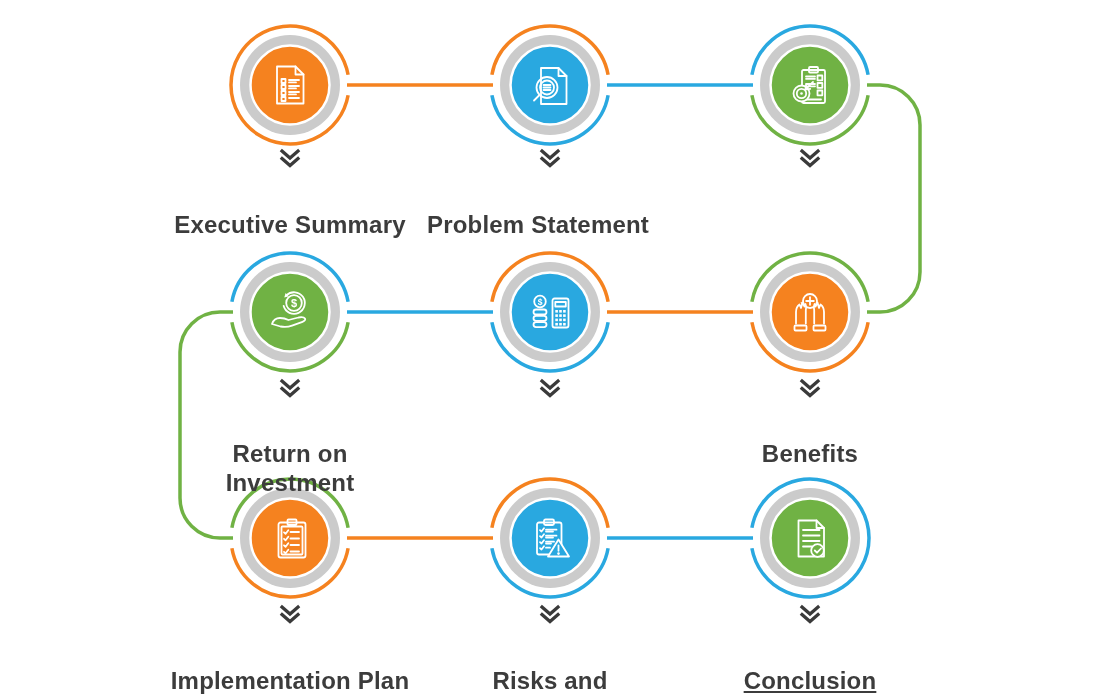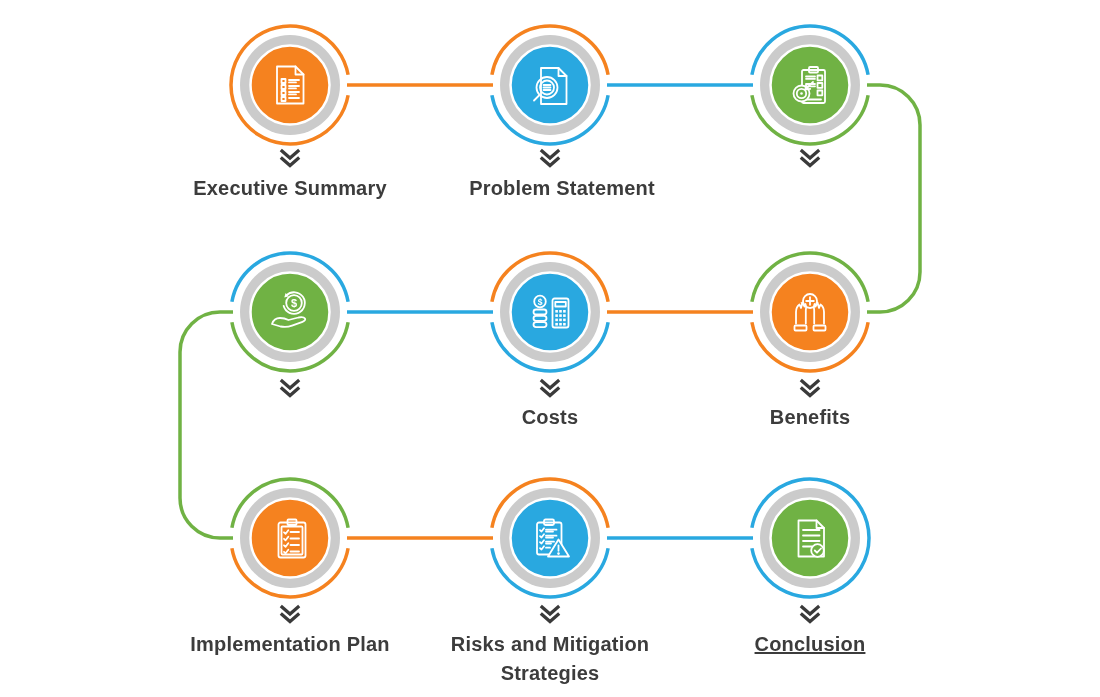--- a/index.html
+++ b/index.html
@@ -12,21 +12,21 @@
   .gring{stroke:none;}
   .core{stroke:#ffffff;stroke-width:2.5;}
   
   .icon :not(.mask):not(.solid):not(text){stroke:#ffffff;fill:none;stroke-width:1.8;
         stroke-linecap:round;stroke-linejoin:round;}
   .icon .mask{stroke:#ffffff;stroke-width:1.8;stroke-linejoin:round;}
   .icon .solid{fill:#ffffff;stroke:none;}
   .icon text{fill:#ffffff;stroke:none;font-family:"Liberation Sans",sans-serif;font-weight:bold;}
   .chev{fill:none;stroke:#3A3A3A;stroke-width:3.2;stroke-linecap:square;}
   .label{position:absolute;text-align:center;color:#3C3C3C;
-         font-weight:700;font-size:20px;line-height:29px;letter-spacing:.2px;}
+         font-weight:700;font-size:24px;line-height:29px;letter-spacing:.2px;margin-top:36px;}
 </style>
 </head>
 <body>
 
 <div class="stage">
 <svg class="diagram-svg" width="1100" height="697" viewBox="0 0 1100 697">
 
   <path class="conn" data-bind-attr="stroke:palette.orange" d="M347 85 L493 85" stroke="#F5821F"></path>
   <path class="conn" data-bind-attr="stroke:palette.blue" d="M607 85 L753 85" stroke="#29A8E0"></path>
   <path class="conn" data-bind-attr="stroke:palette.green" d="M867 85 H880 A40 40 0 0 1 920 125 V272 A40 40 0 0 1 880 312 H867" stroke="#70B244"></path>
@@ -250,19 +250,19 @@
     <polyline class="chev" points="0,0 8,7 16,0"></polyline>
         <polyline class="chev" points="0,7.5 8,14.5 16,7.5"></polyline>
       </g>
   <g transform="translate(802,607)">
     <polyline class="chev" points="0,0 8,7 16,0"></polyline>
         <polyline class="chev" points="0,7.5 8,14.5 16,7.5"></polyline>
       </g>
 </svg>
 
   <div class="label" style="left:160px;top:174px;width:260px;" data-bind="nodes.0.label">Executive Summary</div>
-  <div class="label" style="left:432px;top:174px;width:260px;" data-bind="nodes.1.label">Problem Statement</div>
-  <div class="label" style="left:420px;top:403px;width:260px;" data-bind="nodes.4.label">Costs</div>
+  <div class="label" style="left:408px;top:174px;width:260px;" data-bind="nodes.1.label">Problem Statement</div>
+  <div class="label" style="left:215px;top:403px;width:150px;" data-bind="nodes.3.label">Return on Investment</div>
   <div class="label" style="left:680px;top:403px;width:260px;" data-bind="nodes.5.label">Benefits</div>
   <div class="label" style="left:160px;top:630px;width:260px;" data-bind="nodes.6.label">Implementation Plan</div>
   <div class="label" style="left:435px;top:630px;width:230px;" data-bind="nodes.7.label">Risks and Mitigation Strategies</div>
   <div class="label" style="left:680px;top:630px;width:260px;text-decoration:underline;" data-bind="nodes.8.label">Conclusion</div>
 </div>
 
 </body></html>

